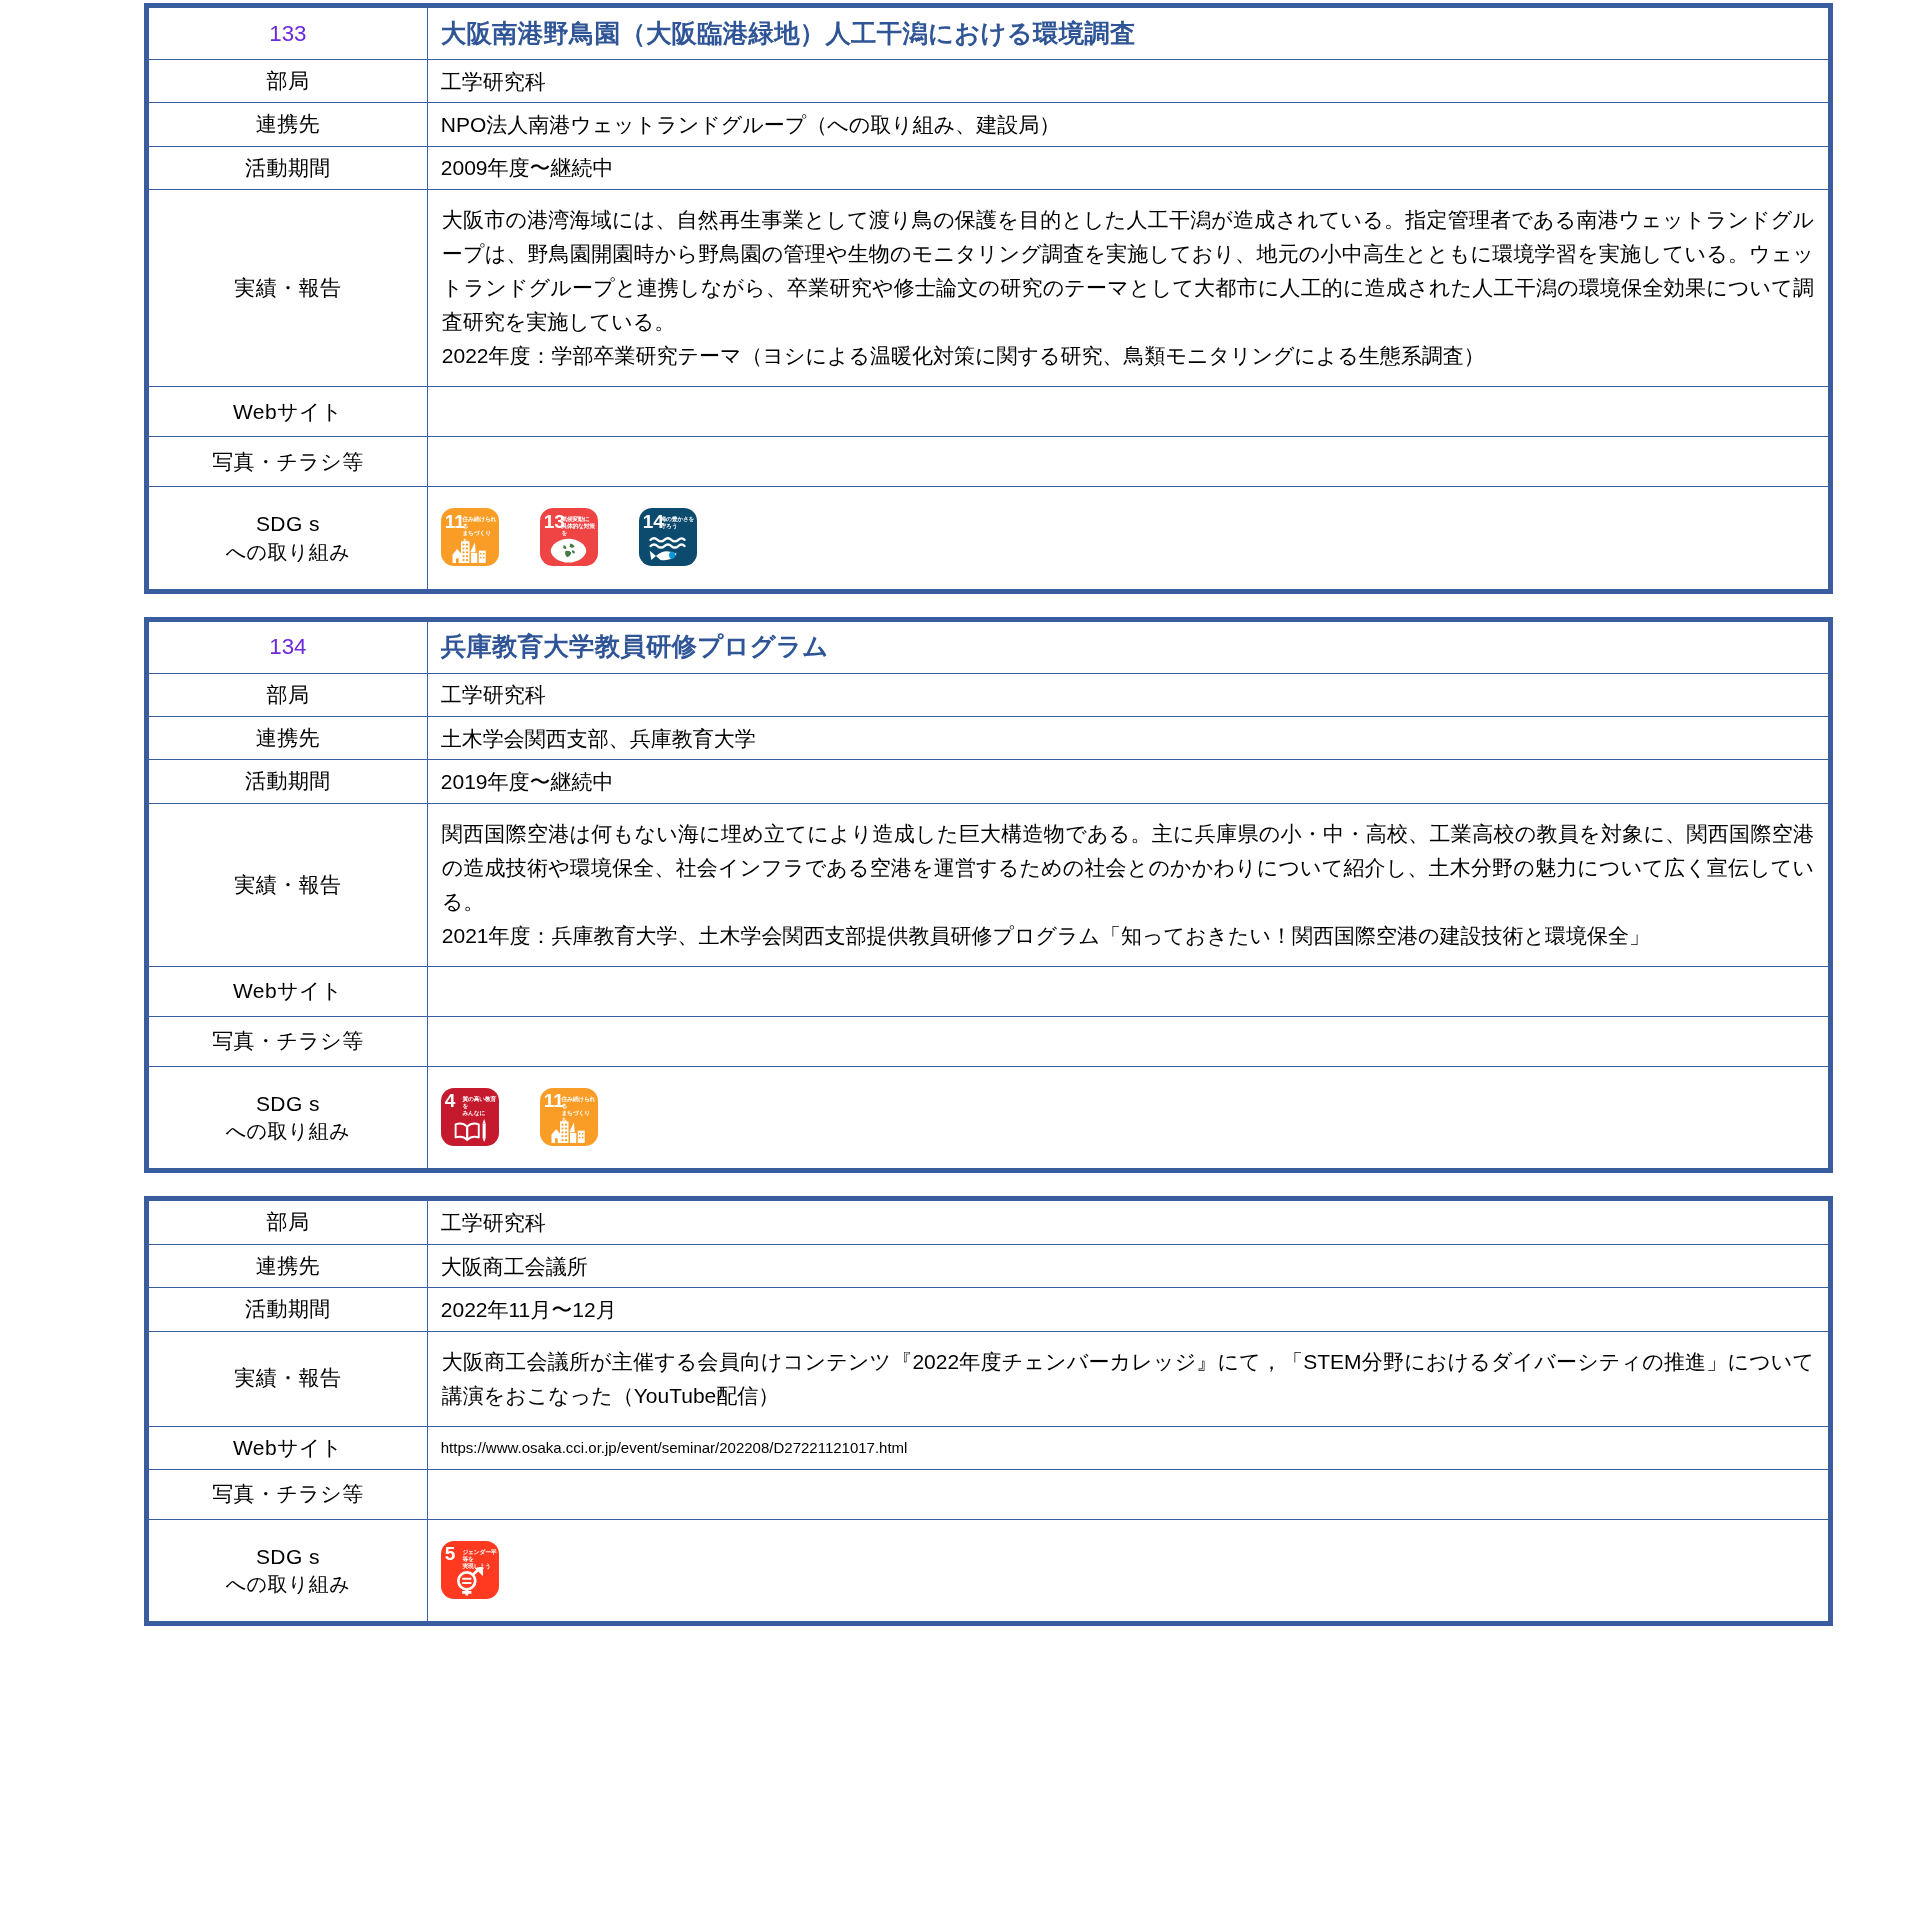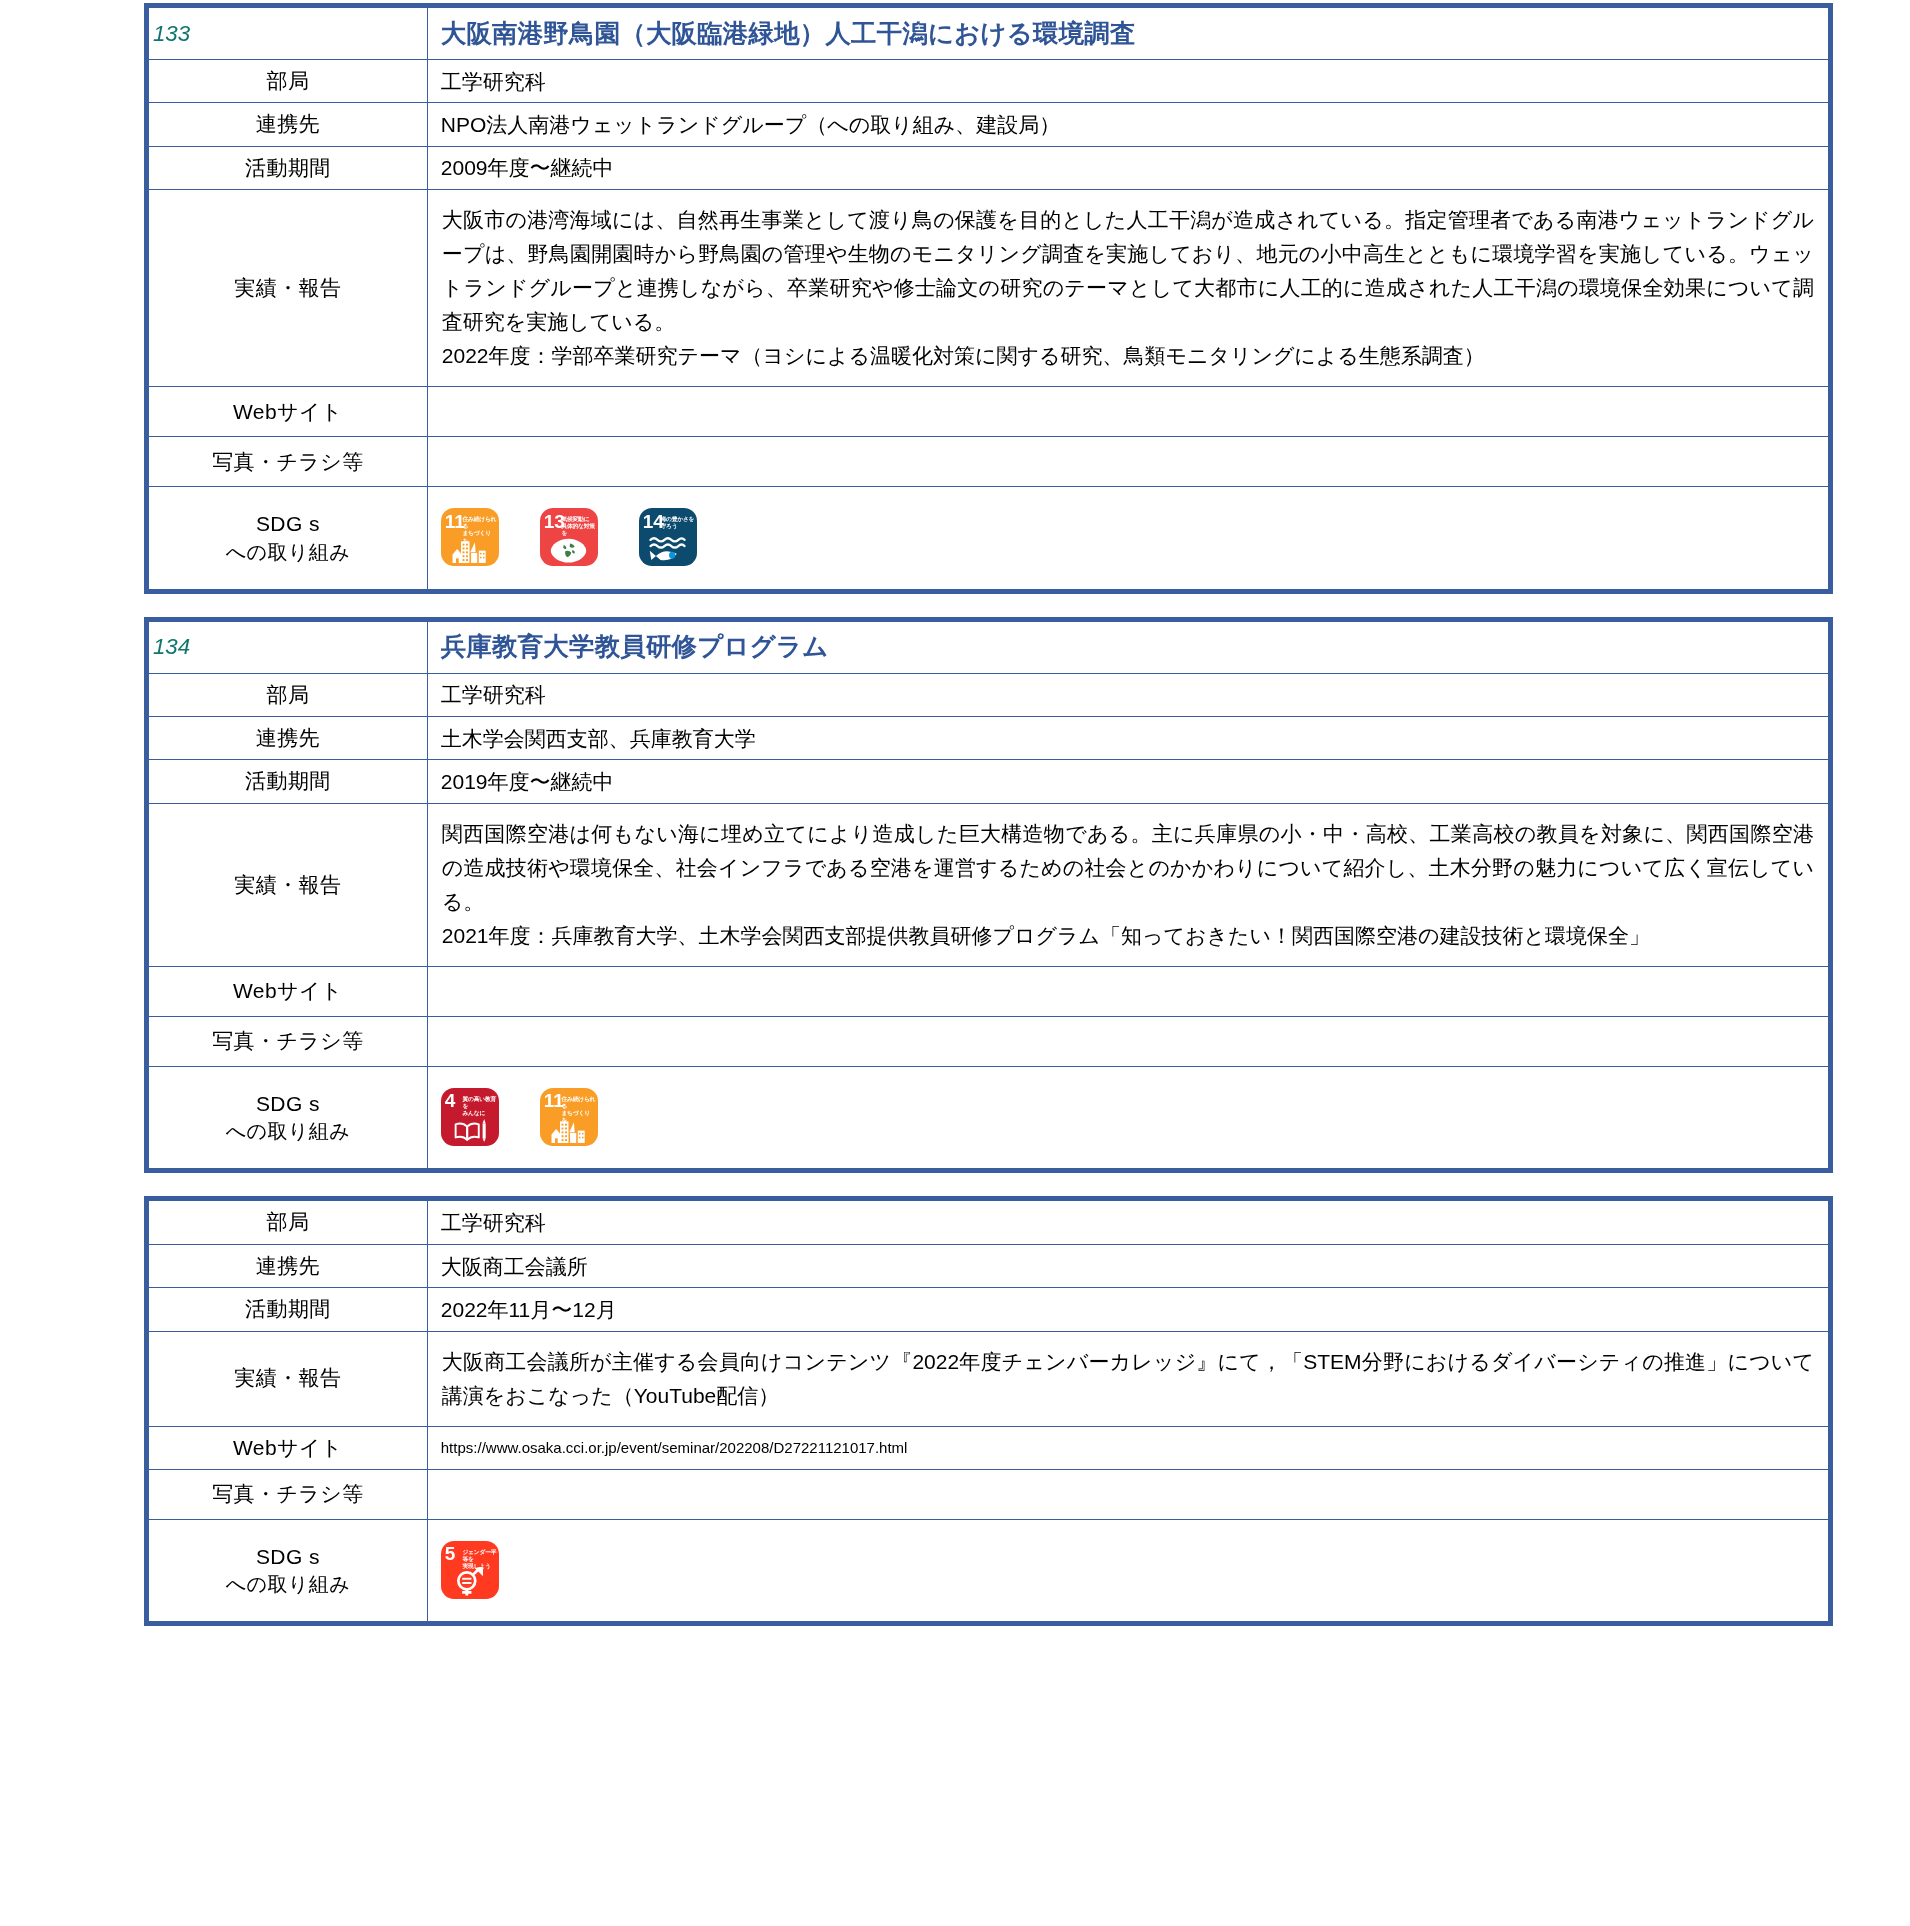--- a/index.html
+++ b/index.html
@@ -50,25 +50,24 @@
     letter-spacing: 0.02em;
   }
   td.value {
     padding: 7px 13px;
     font-size: 21px;
     line-height: 1.0;
     color: #000000;
   }
   td.num {
     width: 270px;
-    text-align: left;
+    text-align: center;
     font-size: 22.3px;
     padding: 11.6px 3.9px;
-    color: #0f766e;
-    font-style: italic;
+    color: #6d28d9;
   }
   td.title {
     padding: 8.5px 13px;
     font-size: 25.4px;
     font-weight: bold;
     color: #2f5597;
     letter-spacing: 0.01em;
   }
   .para {
     font-size: 21px;

